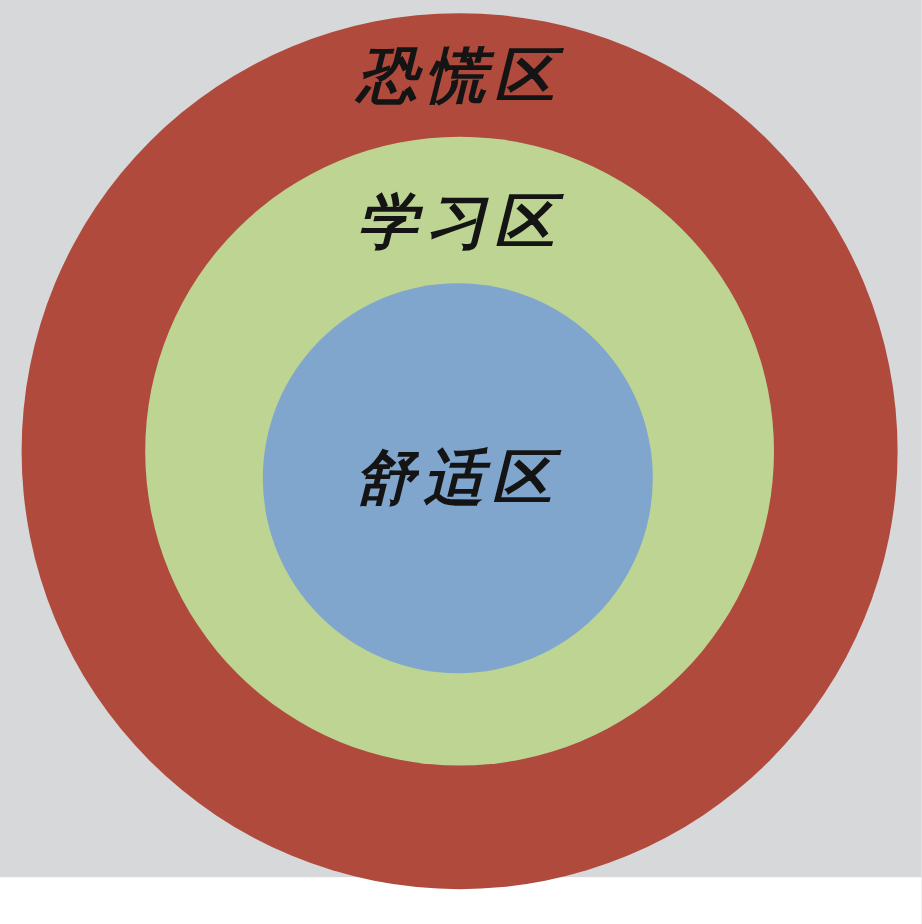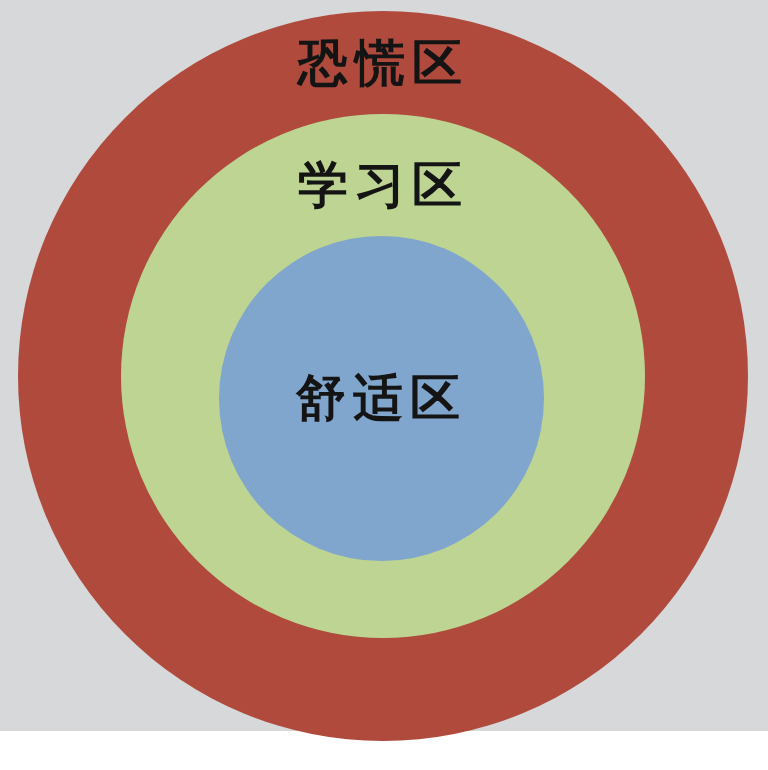--- a/index.html
+++ b/index.html
@@ -12,20 +12,21 @@
     height: 770px;
     overflow: hidden;
     font-family: "DejaVu Sans", "Liberation Sans", sans-serif;
   }
 
   #diagram-canvas {
     position: relative;
     width: 768px;
     height: 731px;
     background: #d6d8da;
+    font-style: italic;
   }
 
   
   .ring {
     position: absolute;
     border-radius: 50%;
   }
 
   #ring-panic {
     left: 18px;

